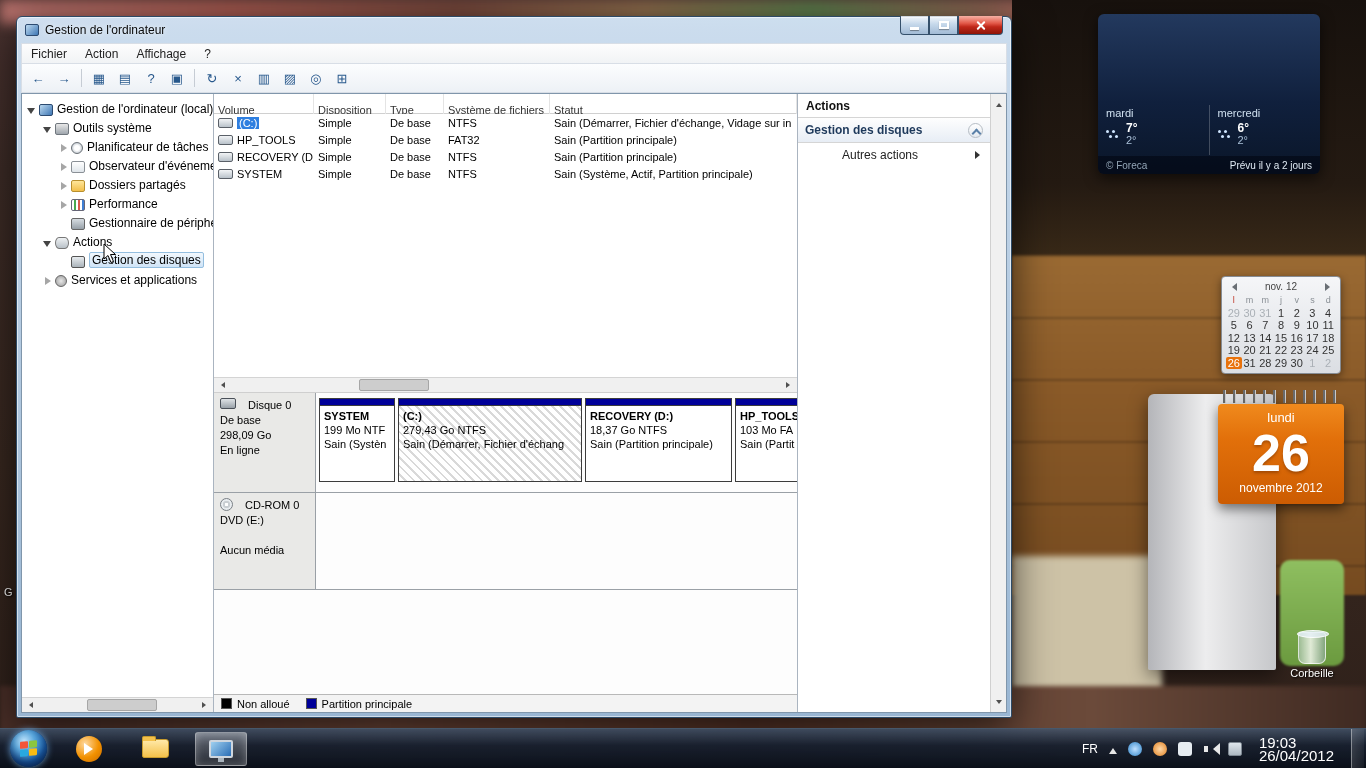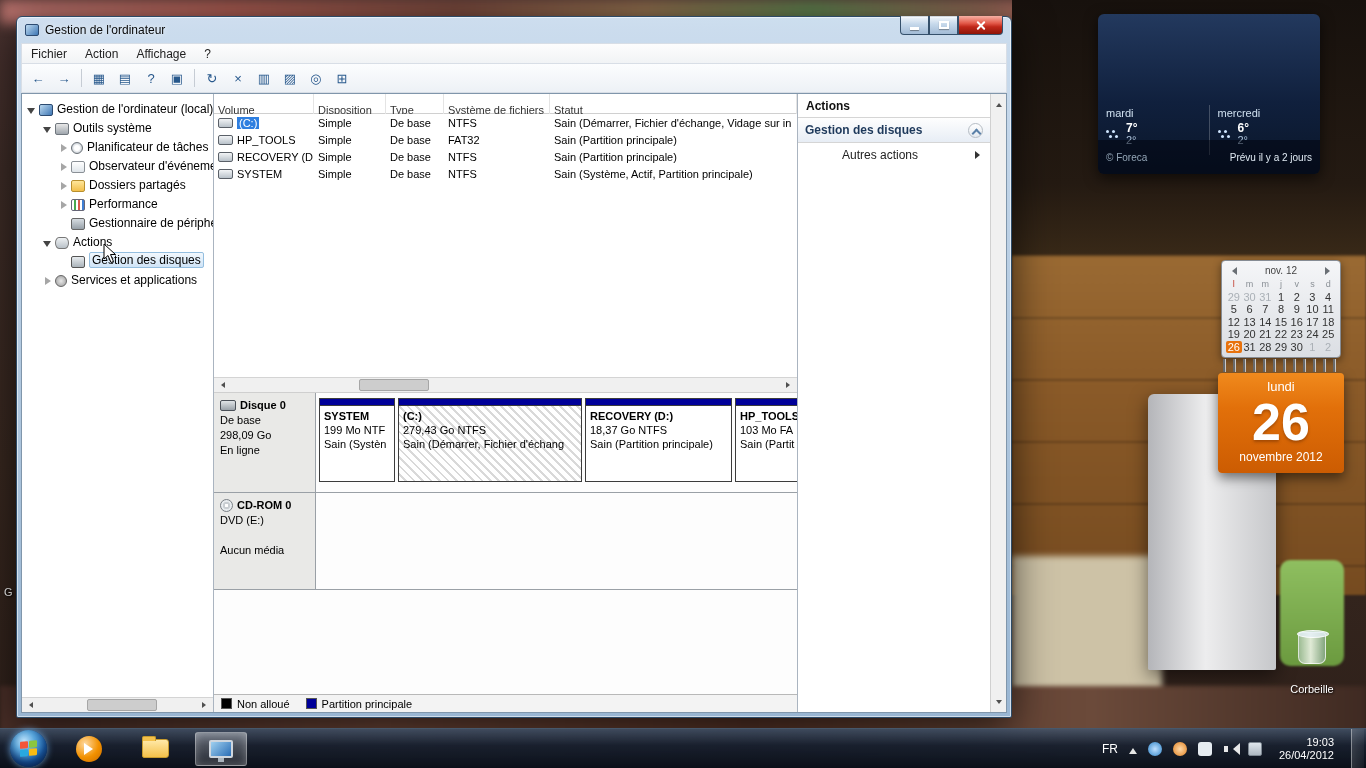--- a/index.html
+++ b/index.html
@@ -23,46 +23,46 @@
 .wx-cond{font-size:12px}.wx-temp{font-size:14px}.wx-loc{font-size:12px}
 .wx-days{position:absolute;left:0;right:0;bottom:19px;height:50px;display:flex}
 .wx-day{flex:1;padding:2px 8px}
 .wx-day+.wx-day{border-left:1px solid rgba(255,255,255,.22)}
 .wx-name{font-size:11px;color:#cfe0ef}
 .wx-row{display:flex;align-items:center;gap:8px;margin-top:3px}
 .flakes{width:12px;height:10px;position:relative}
 .flakes::before{content:"";position:absolute;left:0;top:1px;width:3px;height:3px;border-radius:50%;background:#cfe6ff;box-shadow:6px 0 0 #cfe6ff,3px 5px 0 #cfe6ff,9px 5px 0 #cfe6ff}
 .wx-hi{font-size:12px;font-weight:bold;color:#fff;line-height:12px}
 .wx-lo{font-size:11px;color:#a9c0d8;line-height:12px}
-.wx-foot{position:absolute;left:0;right:0;bottom:0;height:34px;background:rgba(0,2,12,.5);border-radius:0 0 6px 6px;display:flex;justify-content:space-between;align-items:center;padding:0 8px;font-size:10px}
+.wx-foot{position:absolute;left:0;right:0;bottom:0;height:18px;background:rgba(0,2,12,.5);border-radius:0 0 6px 6px;display:flex;justify-content:space-between;align-items:center;padding:0 8px;font-size:10px}
 .wx-credit{color:#93a5b6}.wx-upd{color:#dfe9f2}
 
 .gadget-cal{position:absolute;left:1218px;top:260px;width:126px;z-index:10}
-.cal-month{margin:0 3px;background:linear-gradient(#f5f6f8,#dbdee3);border:1px solid #868c94;border-radius:4px;padding:3px 4px 4px;box-shadow:0 3px 8px rgba(0,0,0,.45);color:#333}
+.cal-month{margin:16px 3px;background:linear-gradient(#f5f6f8,#dbdee3);border:1px solid #868c94;border-radius:4px;padding:3px 4px 4px;box-shadow:0 3px 8px rgba(0,0,0,.45);color:#333}
 .cal-head{position:relative;height:14px;text-align:center;font-size:10px;color:#444;line-height:13px}
 .cal-prev,.cal-next{position:absolute;top:3px;width:0;height:0;border:4px solid transparent}
 .cal-prev{left:2px;border-right:5px solid #6a6f75}
 .cal-next{right:2px;border-left:5px solid #6a6f75}
 .cal-grid{display:grid;grid-template-columns:repeat(7,1fr);text-align:center;line-height:12.5px}
 .cal-dh{color:#8a9096;font-size:9px}
 .cal-dh.first{color:#c0392b}
 .cal-d{font-size:11px;color:#333}
 .cal-d.oth{color:#aab0b6}
 .cal-d.sel{background:#e8720c;color:#fff;border-radius:2px}
 .spiral{height:13px;margin:1px 2px;background:repeating-linear-gradient(90deg,transparent 0 3px,#6a6a6a 3px 5px,#c9c9c9 5px 6px,transparent 6px 10px)}
 .cal-page{background:linear-gradient(180deg,#f08a1d,#e2700a 35%,#cc5c02);border-radius:4px;box-shadow:0 5px 12px rgba(0,0,0,.5);color:#fff;text-align:center;padding:6px 0 9px}
 .cp-wd{font-size:13px}
 .cp-day{font-size:52px;font-weight:bold;line-height:56px;text-shadow:0 2px 3px rgba(110,45,0,.5)}
 .cp-my{font-size:12px}
 
 
 .recycle{position:absolute;left:1286px;top:632px;width:52px;text-align:center;z-index:10}
 .bin{width:28px;height:32px;margin:0 auto;background:linear-gradient(90deg,rgba(200,215,225,.5),rgba(255,255,255,.78) 45%,rgba(150,170,185,.5));border:1px solid rgba(255,255,255,.7);border-radius:4px 4px 7px 7px;position:relative}
 .bin::before{content:"";position:absolute;left:-2px;top:-3px;width:30px;height:6px;background:rgba(230,240,248,.8);border-radius:50%;border:1px solid rgba(255,255,255,.8)}
-.icon-label{color:#fff;font-size:11px;text-shadow:1px 1px 2px #000;margin-top:19px}
+.icon-label{color:#fff;font-size:11px;text-shadow:1px 1px 2px #000;margin-top:3px}
 .stray-label{position:absolute;left:4px;top:586px;color:#fff;font-size:11px;text-shadow:1px 1px 2px #000;z-index:10}
 
 
 .win{position:absolute;left:16px;top:16px;width:996px;height:702px;z-index:20;display:flex;flex-direction:column;background:linear-gradient(180deg,rgba(208,226,244,.97),rgba(156,188,219,.95));border:1px solid #2d4a66;border-radius:6px 6px 2px 2px;box-shadow:0 10px 40px rgba(0,0,0,.65),inset 0 0 0 1px rgba(255,255,255,.55);padding:0 4px 4px}
 .titlebar{height:26px;display:flex;align-items:center;padding:8px 4px;position:relative;flex:0 0 26px}
 .title-text{font-size:12px;color:#0a0a0a;text-shadow:0 0 6px rgba(255,255,255,.95);margin-left:6px}
 .caption{position:absolute;right:4px;top:-1px;display:flex}
 .cbtn{width:29px;height:19px;border:1px solid #35506b;border-top:none;background:linear-gradient(180deg,rgba(255,255,255,.8),rgba(195,214,233,.65) 45%,rgba(135,165,198,.6));display:flex;align-items:center;justify-content:center}
 .cbtn.min{border-radius:0 0 0 4px}
 .cbtn.cls{width:45px;background:linear-gradient(180deg,#f6b0a4,#e35a4a 40%,#c0281a 60%,#8f1407);border-radius:0 0 4px 0}
@@ -121,21 +121,21 @@
 .w-vol{width:100px;flex:0 0 100px}.w-disp{width:72px;flex:0 0 72px}.w-type{width:58px;flex:0 0 58px}.w-fs{width:106px;flex:0 0 106px}.w-stat{flex:1;min-width:0}
 .vrow{display:flex;height:17px;align-items:center}
 .vcell{padding:0 4px;white-space:nowrap;overflow:hidden;display:flex;align-items:center}
 .dico{width:15px;height:10px;flex:0 0 15px;background:linear-gradient(#f2f4f6,#b9c2ca);border:1px solid #5a6068;border-radius:2px;margin-right:4px}
 .sel-label{background:#2f7fe0;color:#fff;padding:0 2px}
 
 .graph{flex:1;min-height:0;background:#fdfdfd;font-size:11px;border-top:1px solid #cfcfcf;overflow:hidden}
 .grow{display:flex;border-bottom:1px solid #9aa0a6}
 .grow.disk{height:100px}.grow.cd{height:97px}
 .disk-info{width:102px;flex:0 0 102px;background:#e9e9e7;border-right:1px solid #9aa0a6;padding:5px 6px;line-height:15px}
-.dname{font-weight:bold;display:flex;gap:4px;align-items:center}
+.dname{font-weight:normal;display:flex;gap:12px;}
 .hdd{width:16px;height:11px;background:linear-gradient(#dfe3e6,#9aa2a9);border:1px solid #4a5058;border-radius:2px}
 .cdico{width:13px;height:13px;border-radius:50%;background:radial-gradient(circle,#fff 18%,#c9ced2 22% 45%,#e8ecef 50%);border:1px solid #7a8086}
 .parts{flex:1;display:flex;gap:3px;padding:5px 3px 10px 3px;align-items:stretch}
 .part{border:1px solid #3c3c3c;background:#fff;display:flex;flex-direction:column;min-width:0}
 .pstrip{height:7px;background:#000099;border-bottom:1px solid #3c3c3c;flex:0 0 7px}
 .pbody{flex:1;padding:3px 4px;line-height:14px;overflow:hidden;white-space:nowrap}
 .pbody.hatch{background:repeating-linear-gradient(45deg,#fff 0 4px,#d9d9d9 4px 6px)}
 .pb1{font-weight:bold}
 .legend{height:18px;flex:0 0 18px;background:#f3f3f3;border-top:1px solid #b8b8b8;display:flex;align-items:center;gap:16px;padding:0 7px;font-size:11px}
 .lg{display:flex;align-items:center}
@@ -172,21 +172,21 @@
 .lang{font-size:12px}
 .chev-up{width:0;height:0;border:4px solid transparent;border-bottom:6px solid #e6e6e6}
 .ticon{width:14px;height:14px;border-radius:50%}
 .ti-blue{background:radial-gradient(#bfe0ff,#2f84c8)}
 .ti-orange{background:radial-gradient(#ffd9a8,#e07f1f)}
 .ti-white{border-radius:3px;background:#e6ecf1}
 .ti-vol{border-radius:0;position:relative;background:transparent}
 .ti-vol::before{content:"";position:absolute;left:1px;top:4px;width:4px;height:6px;background:#e8e8e8}
 .ti-vol::after{content:"";position:absolute;left:4px;top:1px;border:6px solid transparent;border-right:7px solid #e8e8e8}
 .ti-net{border-radius:2px;background:linear-gradient(#dfe6ec,#aeb8c2);border:1px solid #7d8791}
-.clock{font-size:11px;line-height:13px;text-align:right;padding:0 6px}
+.clock{font-size:15px;line-height:13px;text-align:left;padding:0 6px}
 .showdesk{width:13px;height:40px;border-left:1px solid rgba(255,255,255,.45);background:linear-gradient(90deg,rgba(255,255,255,.14),rgba(255,255,255,.05))}
 </style>
 </head>
 <body>
 
 <div class="photo ph-base"></div>
 <div class="photo ph-topstrip"></div>
 <div class="photo ph-rightdark"></div>
 <div class="photo ph-wood"></div>
 <div class="photo ph-cream"></div>

